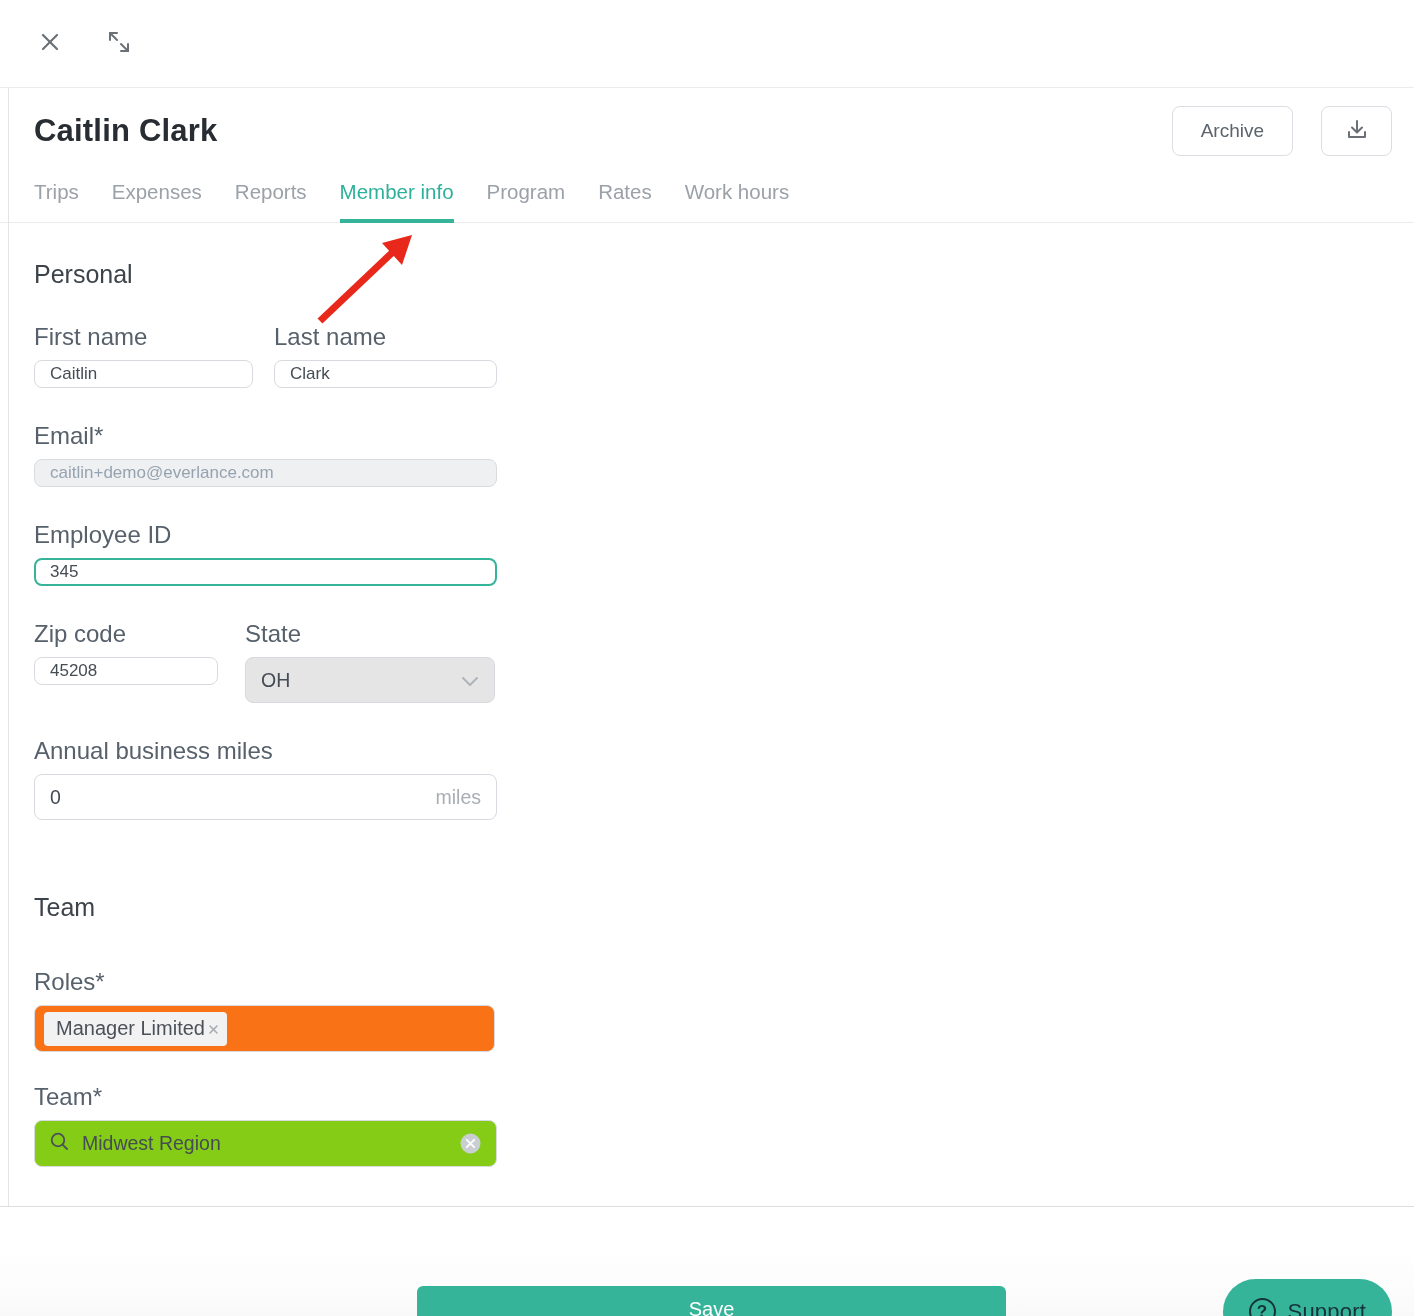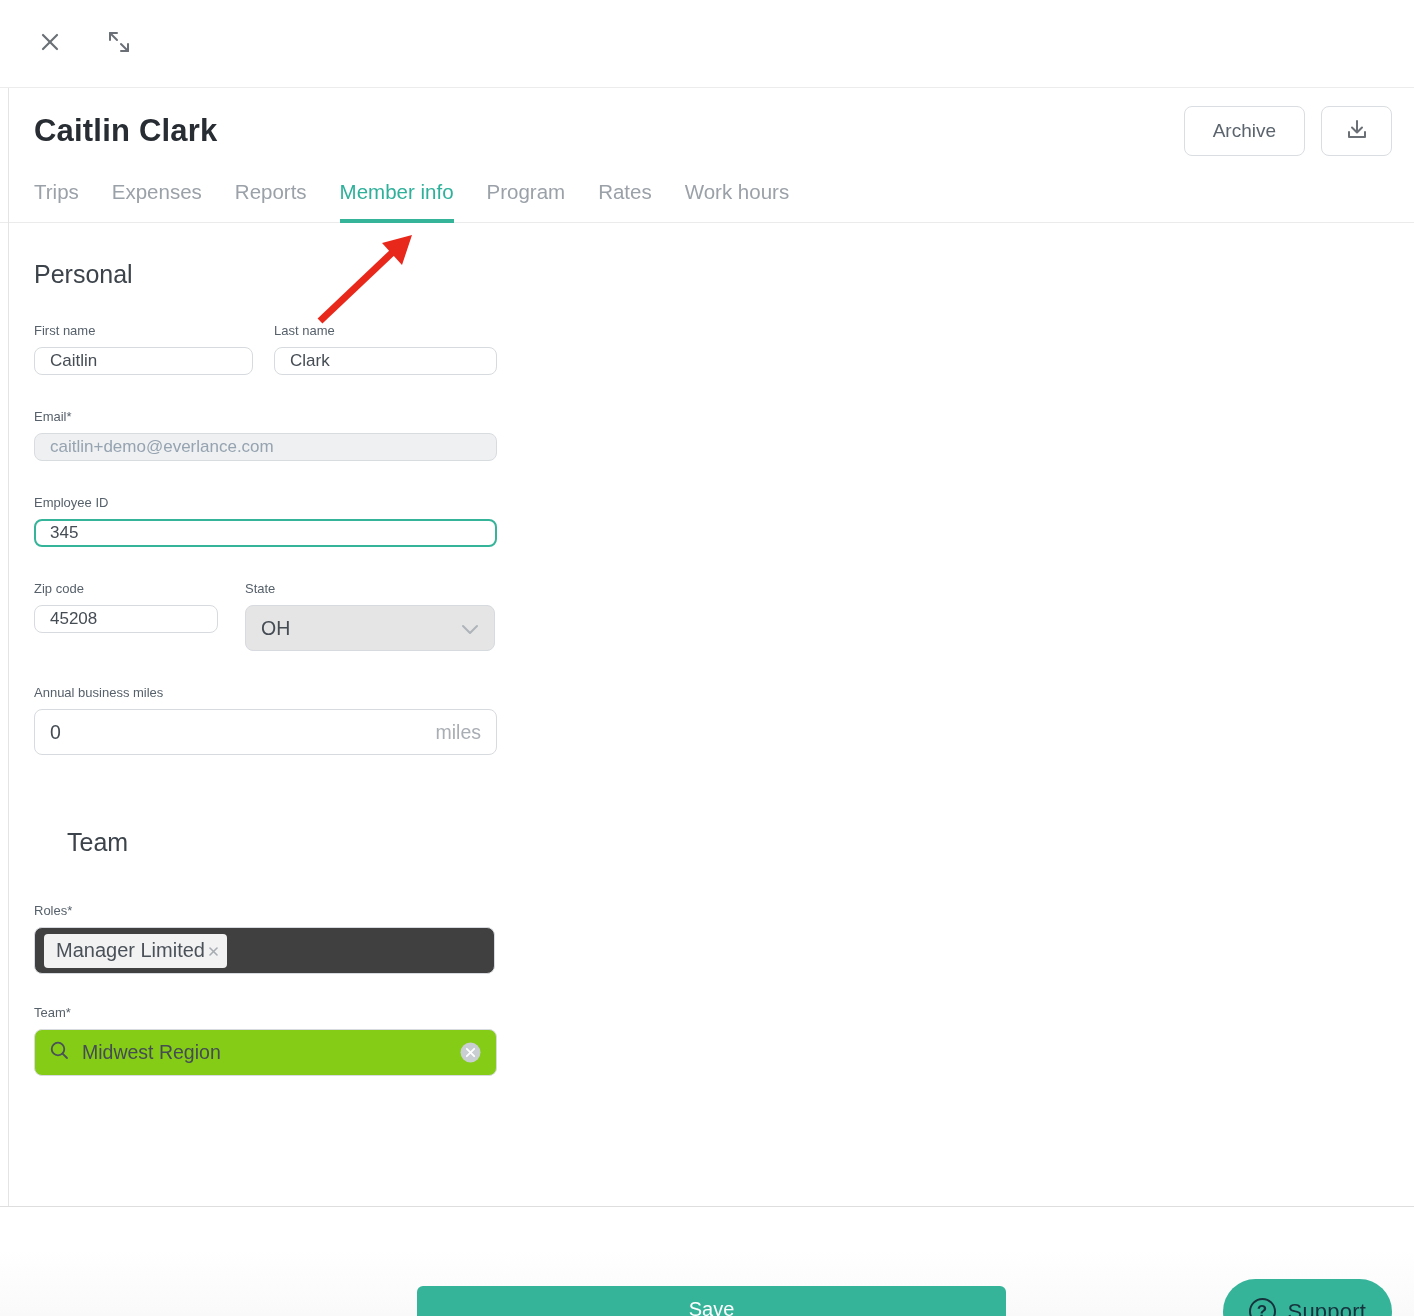--- a/index.html
+++ b/index.html
@@ -13,52 +13,52 @@
   
   .topbar{height:88px;border-bottom:1px solid #ececec;display:flex;align-items:center;padding-left:38px;gap:44px;box-sizing:border-box;}
   .icon-btn{background:none;border:none;padding:0;cursor:pointer;display:flex;align-items:center;justify-content:center;}
 
   
   .left-sliver{position:absolute;left:8px;top:88px;height:1118px;width:1px;background:#e4e4e4;}
 
   
   .header-row{display:flex;justify-content:space-between;align-items:center;padding:18px 22px 0 34px;}
   .page-title{font-size:31px;font-weight:600;color:#282d33;letter-spacing:.2px;}
-  .header-actions{display:flex;gap:16px;align-items:flex-end;}
+  .header-actions{display:flex;gap:28px;align-items:flex-end;}
   .btn-outline{background:#fff;border:1px solid #dadde1;border-radius:8px;color:#5b646d;font-size:19px;font-family:inherit;padding:0 28px;height:50px;cursor:pointer;}
   .btn-icon-outline{background:#fff;border:1px solid #dadde1;border-radius:8px;width:71px;height:50px;display:flex;align-items:center;justify-content:center;cursor:pointer;}
 
   
   .tabs-row{display:flex;gap:33px;padding-left:34px;margin-top:24px;border-bottom:1px solid #ebebeb;}
   .tab{font-size:20.5px;color:#9ba1a8;padding-bottom:15px;cursor:pointer;border-bottom:4px solid transparent;margin-bottom:-1px;white-space:nowrap;}
   .tab.active{color:#2eb09a;border-bottom-color:#35b49a;}
 
   
   .content{padding-left:34px;position:relative;}
   .section-heading{font-size:25px;font-weight:500;color:#3c434a;margin-top:36px;line-height:30px;}
   .field-group{margin-top:34px;}
-  .field-label{font-size:13px;color:#57616b;margin-bottom:9px;}
+  .field-label{font-size:24px;color:#57616b;margin-bottom:9px;}
   .text-input{height:28px;border:1px solid #d7dade;border-radius:8px;font-size:17px;color:#454c54;padding:0 15px;box-sizing:border-box;font-family:inherit;background:#fff;outline:none;}
   .row{display:flex;gap:21px;}
   .w-first{width:219px;}
   .w-last{width:223px;}
   .w-full{width:463px;}
   .w-zip{width:184px;}
   .w-state{width:250px;}
   .gap-zip{gap:27px;}
   .input-disabled{background:#eef0f2;border-color:#d9dcdf;color:#96a3b0;}
   .input-focused{border:2px solid #35b49a;padding:0 14px;}
 
   .select-box{height:46px;border:1px solid #d7dade;border-radius:8px;display:flex;align-items:center;justify-content:space-between;padding:0 15px;box-sizing:border-box;font-size:19.5px;color:#454c54;cursor:pointer;background:#e5e5e5;}
 
   .suffix-input{height:46px;border:1px solid #d7dade;border-radius:8px;display:flex;align-items:center;justify-content:space-between;padding:0 15px;box-sizing:border-box;background:#fff;}
   .suffix-input .val{font-size:19.5px;color:#454c54;}
   .suffix-input .suffix{font-size:19.5px;color:#a9aeb4;}
 
-  .tag-field{height:47px;border:1px solid #d7dade;border-radius:8px;display:flex;align-items:center;padding:0 9px;box-sizing:border-box;width:461px;background:#404040;}
+  .tag-field{height:47px;border:1px solid #d7dade;border-radius:8px;display:flex;align-items:center;padding:0 9px;box-sizing:border-box;width:461px;background:#f97316;}
   .role-tag{background:#f2f2f3;border-radius:4px;padding:5px 8px 6px 12px;display:inline-flex;align-items:center;gap:3px;font-size:20px;font-weight:500;color:#4a5158;}
   .tag-x{display:flex;align-items:center;margin-top:2px;cursor:pointer;}
 
   .search-field{height:47px;border:1px solid #d7dade;border-radius:8px;display:flex;align-items:center;padding:0 14px;box-sizing:border-box;width:463px;gap:12px;background:#84cc16;}
   .search-field .val{font-size:19.5px;color:#454c54;flex:1;}
   .clear-btn{cursor:pointer;display:flex;align-items:center;}
 
   
   .footer-divider{position:absolute;left:0;top:1206px;width:1414px;height:1px;background:#dedede;}
   .footer{position:absolute;left:0;top:1250px;width:1414px;height:109px;background:linear-gradient(180deg,#ffffff 0%,#fafafa 55%,#efefef 100%);}
@@ -173,21 +173,21 @@
     </div>
 
     <div class="field-group">
       <div class="field-label">Annual business miles</div>
       <div class="suffix-input w-full">
         <span class="val">0</span>
         <span class="suffix">miles</span>
       </div>
     </div>
 
-    <div class="section-heading" style="margin-top:72px;margin-left:33px;">Team</div>
+    <div class="section-heading" style="margin-top:72px;">Team</div>
 
     <div class="field-group" style="margin-top:46px;">
       <div class="field-label">Roles*</div>
       <div class="tag-field">
         <span class="role-tag">
           <span>Manager Limited</span>
           <span class="tag-x">
             <svg width="11" height="11" viewBox="0 0 11 11" fill="none" stroke="#a6acb2" stroke-width="1.6" stroke-linecap="round">
               <line x1="2" y1="2" x2="9" y2="9"></line>
                 <line x1="9" y1="2" x2="2" y2="9"></line>

